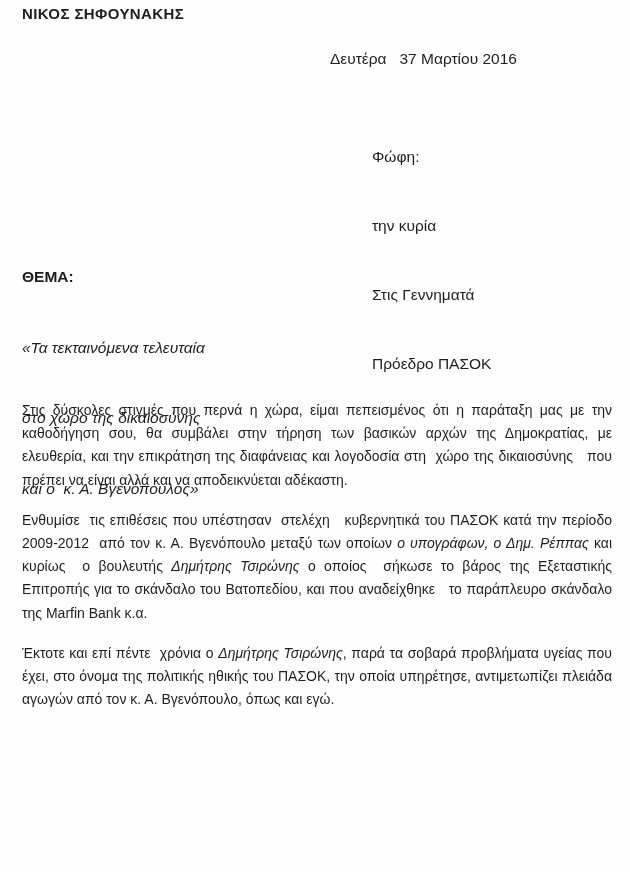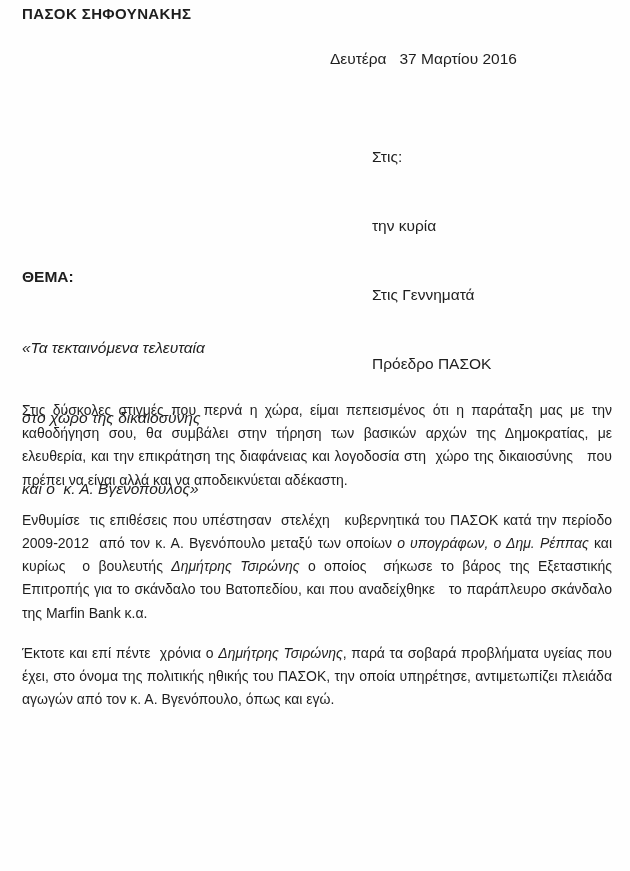--- a/index.html
+++ b/index.html
@@ -70,26 +70,26 @@
   }
   .italic {
     font-style: italic;
   }
 </style>
 </head>
 <body>
 
 <div class="page">
 
-  <div class="sender">ΠΑΣΟΚ ΣΗΦΟΥΝΑΚΗΣ</div>
+  <div class="sender">ΝΙΚΟΣ ΣΗΦΟΥΝΑΚΗΣ</div>
 
   <div class="date">Δευτέρα   37 Μαρτίου 2016</div>
 
   <div class="recipient">
-    <div>Στις:</div>
+    <div>Φώφη:</div>
     <div>την κυρία</div>
     <div>Στις Γεννηματά</div>
     <div>Πρόεδρο ΠΑΣΟΚ</div>
   </div>
 
   <div class="subject">
     <div class="subject-label">ΘΕΜΑ:</div>
     <div class="subject-line">«Τα τεκταινόμενα τελευταία</div>
     <div class="subject-line">στο χώρο της δικαιοσύνης</div>
     <div class="subject-line">και ο  κ. Α. Βγενόπουλος»</div>

